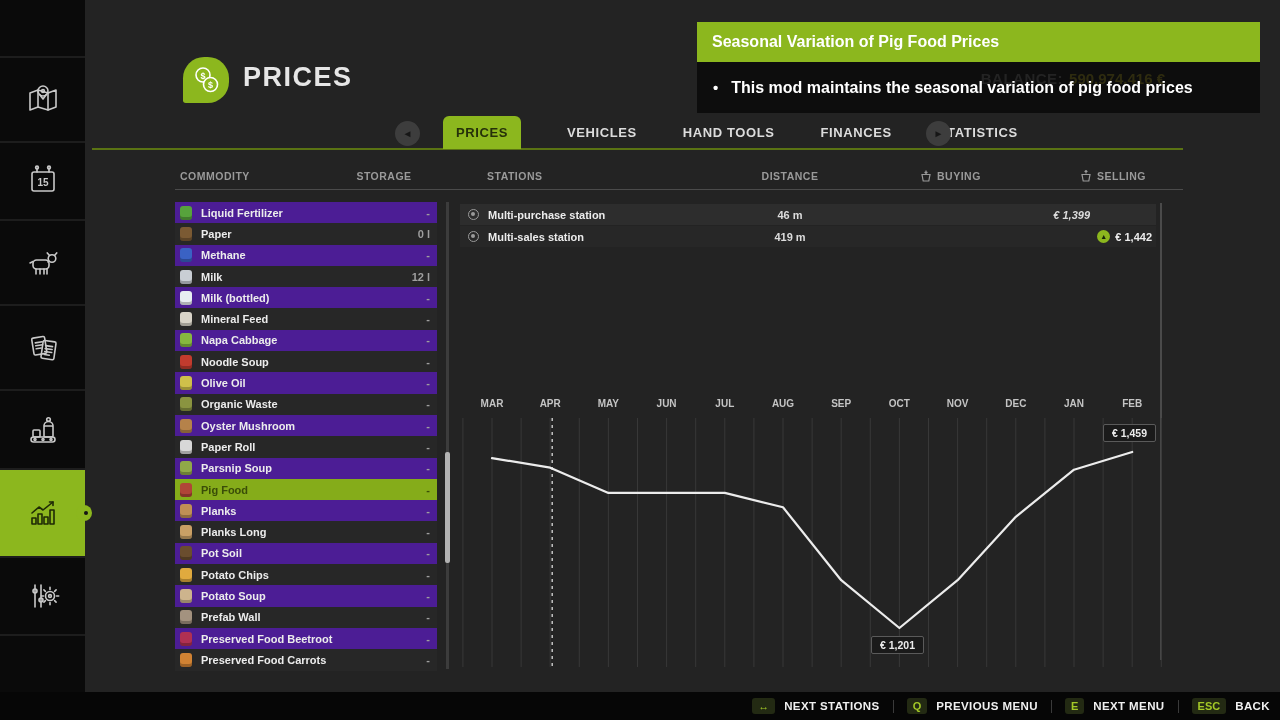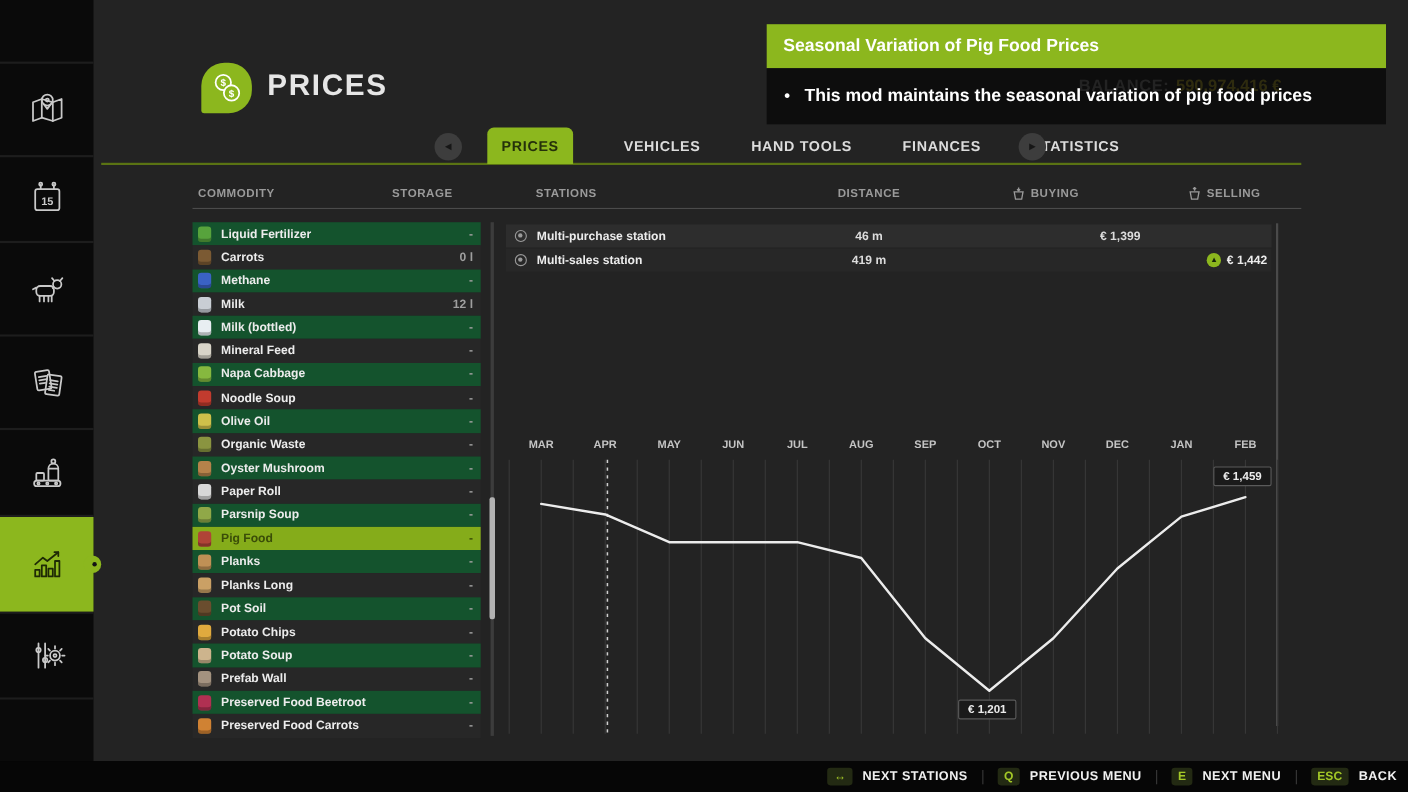--- a/index.html
+++ b/index.html
@@ -51,39 +51,39 @@
   .ch-storage { left:340px; width:88px; text-align:center; }
   .ch-stations { left:487px; }
   .ch-distance { left:750px; width:80px; text-align:center; }
   .ch-buying { left:920px; display:flex; gap:5px; align-items:center; }
   .ch-selling { left:1080px; display:flex; gap:5px; align-items:center;text-align:right; }
   .ch svg { stroke:#9a9a9a; fill:none; stroke-width:1.2; }
   .colhead-sep { position:absolute; top:189px; left:175px; width:1008px; height:1px; background:#4b4b4b; }
 
   
   .commodity-list { position:absolute; left:175px; top:202px; width:262px; }
-  .crow { display:flex; align-items:center; height:21.3px; background:#14532d; padding:0 7px 0 5px; }
+  .crow { display:flex; align-items:center; height:21.3px; background:#4c1d95; padding:0 7px 0 5px; }
   .crow.odd { background:#272727; }
   .crow.selected { background:#85ac1a; }
   .crow.selected .cname, .crow.selected .cval { color:#3a4d08; }
   .citem-icon { width:12px; height:14px; border-radius:3px; margin-right:9px; flex:none; box-shadow:inset 0 -3px rgba(0,0,0,.25); }
   .cname { font-size:11px; font-weight:bold; color:#ececec; flex:1; white-space:nowrap; overflow:hidden; }
   .cval { font-size:11px; font-weight:bold; color:#9f9f9f; }
   .c-scroll-track { position:absolute; left:446px; top:202px; width:3px; height:467px; background:#3c3c3c; }
   .c-scroll-thumb { position:absolute; left:445px; top:452px; width:5px; height:111px; background:#b2b2b2; border-radius:2px; }
 
   
   .station-list { position:absolute; left:460px; top:204px; width:696px; }
   .srow { position:relative; display:flex; align-items:center; height:21px; margin-bottom:1px; background:#2d2d2d; }
   .srow.odd { background:#272727; }
   .smark { width:11px; height:11px; border:1.5px solid #9a9a9a; border-radius:50%; margin:0 9px 0 8px; position:relative; flex:none; }
   .smark::after { content:''; position:absolute; left:2px; top:2px; width:4px; height:4px; border-radius:50%; background:#9a9a9a; }
   .sname { font-size:11px; font-weight:bold; color:#ececec; flex:1; }
   .sdist { position:absolute; left:290px; width:80px; text-align:center; font-size:11px; font-weight:bold; color:#dcdcdc; }
-  .sbuy { position:absolute; left:540px; width:90px; text-align:left; font-size:11px; font-weight:bold; color:#dcdcdc; }
+  .sbuy { position:absolute; left:540px; width:90px; text-align:right; font-size:11px; font-weight:bold; color:#dcdcdc;font-style:italic; }
   .ssell { position:absolute; left:610px; width:82px; display:flex; justify-content:flex-end; align-items:center; gap:5px; }
   .bestic { width:13px; height:13px; border-radius:50%; background:#8cb71e; color:#17230а; color:#17230a; font-size:7px; line-height:13px; text-align:center; flex:none; }
   .ssellval { font-size:11px; font-weight:bold; color:#ececec; }
   .s-scroll { position:absolute; left:1160px; top:203px; width:2px; height:457px; background:#4a4a4a; }
 
   
   .chart-wrap { position:absolute; left:460px; top:395px; width:720px; height:280px; }
   .mlabel { font-size:10px; font-weight:bold; fill:#c4c4c4; }
   .chart-tip { position:absolute; background:#1a1a1a; border:1px solid #5a5a5a; border-radius:2px; color:#ebebeb; font-size:10.5px; font-weight:bold; padding:2px 8px; white-space:nowrap; }
   .tip-max { left:1103px; top:424px; }
@@ -241,21 +241,21 @@
 <div class="colhead-sep"></div>
 
 <div class="commodity-list" id="commodity-list">
     <div class="crow">
       <div class="citem-icon" style="background: rgb(87, 163, 60);"></div>
       <div class="cname">Liquid Fertilizer</div>
       <div class="cval">-</div>
     </div>
     <div class="crow odd">
       <div class="citem-icon" style="background: rgb(123, 90, 51);"></div>
-      <div class="cname">Carrots</div>
+      <div class="cname">Paper</div>
       <div class="cval">0 l</div>
     </div>
     <div class="crow">
       <div class="citem-icon" style="background: rgb(58, 98, 196);"></div>
       <div class="cname">Methane</div>
       <div class="cval">-</div>
     </div>
     <div class="crow odd">
       <div class="citem-icon" style="background: rgb(201, 206, 212);"></div>
       <div class="cname">Milk</div>

